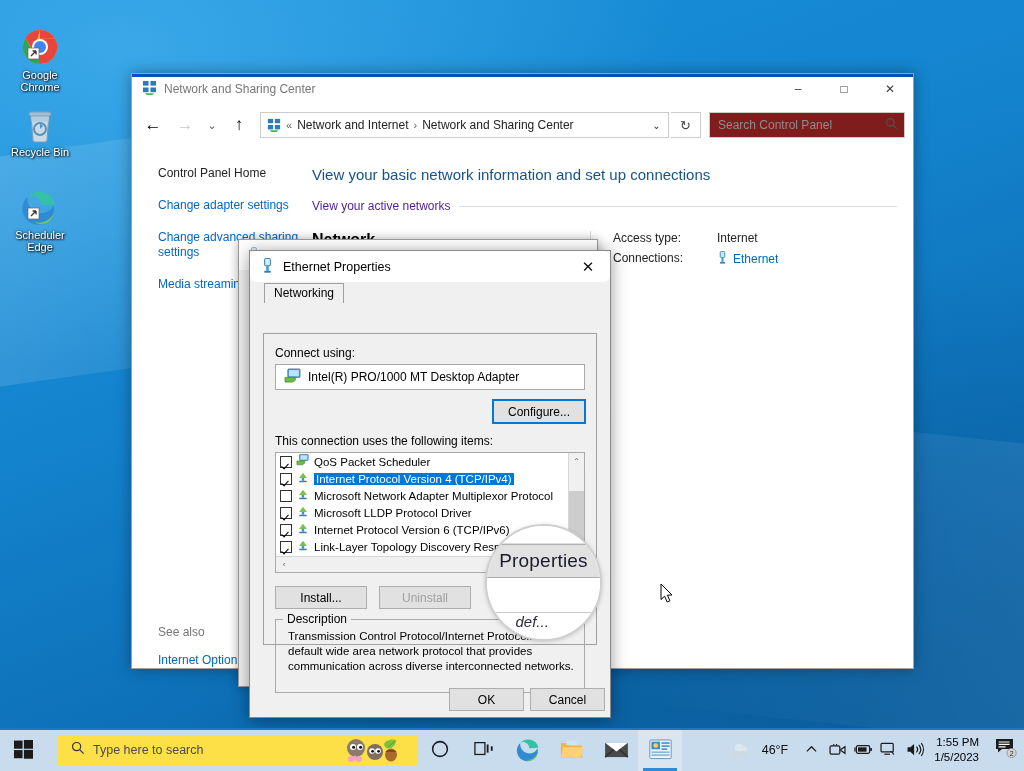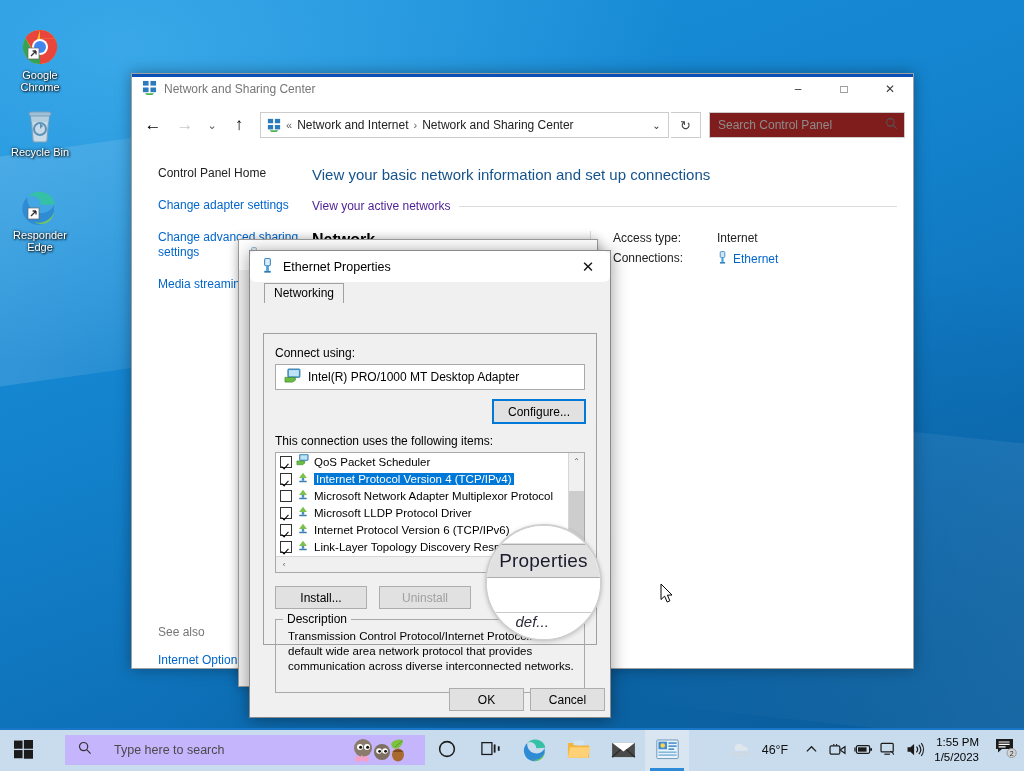--- a/index.html
+++ b/index.html
@@ -173,22 +173,22 @@
                      font-size:15px; font-style:italic; color:#2a2a3a; padding-left:52px; overflow:hidden;}
 
   
   #cursor { position:absolute; left:660px; top:583px; }
 
   
   #taskbar { position:absolute; left:0; bottom:0; width:1024px; height:43px; background:#c9dced;
              display:flex; align-items:center; }
   #taskbar:before { content:""; position:absolute; left:0; top:0; width:100%; height:2px; background:#1877c8; }
   #startbtn { width:46px; height:41px; display:flex; align-items:center; justify-content:center; margin-top:2px; }
-  #searchbox { width:360px; height:30px; background:#c4b5fd; display:flex; align-items:center; gap:22px;
-               padding:0 6px 0 13px; margin-left:19px; }
+  #searchbox { width:360px; height:30px; background:#fde047; display:flex; align-items:center; gap:8px;
+               padding:0 6px 0 13px; margin-left:12px; }
   #searchbox .ph { color:#4a4a4a; font-size:12.5px; }
   #searchbox .pets { margin-left:auto; display:flex; align-items:flex-end; }
   .tbtn { width:44px; height:41px; display:flex; align-items:center; justify-content:center; margin-top:2px; position:relative;}
   .tbtn.active { background:#ffffff4d; }
   .tbtn.active:after { content:""; position:absolute; left:5px; right:5px; bottom:0; height:3px; background:#2f8ad8; }
   #tray { margin-left:auto; display:flex; align-items:center; height:41px; }
   #weather { display:flex; align-items:center; gap:8px; padding:0 10px 0 4px; font-size:12.5px; color:#111; }
   .trayicon { width:26px; display:flex; align-items:center; justify-content:center; color:#1b1b1b; }
   #clock { text-align:right; font-size:11.5px; line-height:15px; color:#000; padding:0 9px 0 6px; }
   #notif { width:36px; display:flex; align-items:center; justify-content:center; position:relative; }
@@ -234,21 +234,21 @@
     <div class="dicon" style="margin-top:18px">
       <div class="glyph">
         <svg width="38" height="38" viewBox="0 0 38 38">
           <path d="M33 24 A16 16 0 1 1 6.5 9 A14 14 0 0 0 33 17 Z" fill="#2e8bd4"></path>
           <path d="M6.5 9 A16 16 0 0 1 34 16.5 L20 17 A9 9 0 0 0 6.5 9 Z" fill="#35c1a6"></path>
           <path d="M33 24 A16 16 0 0 1 13 34 A13 13 0 0 0 33 24 Z" fill="#7bd44a" opacity=".85"></path>
           <rect x="7" y="20" width="11" height="11" fill="#fff" stroke="#666" stroke-width=".7"></rect>
           <path d="M10 28 l5-5 m0 0 h-3.4 m3.4 0 v3.4" stroke="#333" stroke-width="1.3" fill="none"></path>
         </svg>
       </div>
-      <div class="dlabel">Responder Edge</div>
+      <div class="dlabel">Scheduler Edge</div>
     </div>
   </div>
 
   <div id="cpwin">
     <div id="cptop"></div>
 
     <div id="cptitlebar">
       <div class="ttl">
         <span>
           <svg width="15" height="15" viewBox="0 0 16 16">

